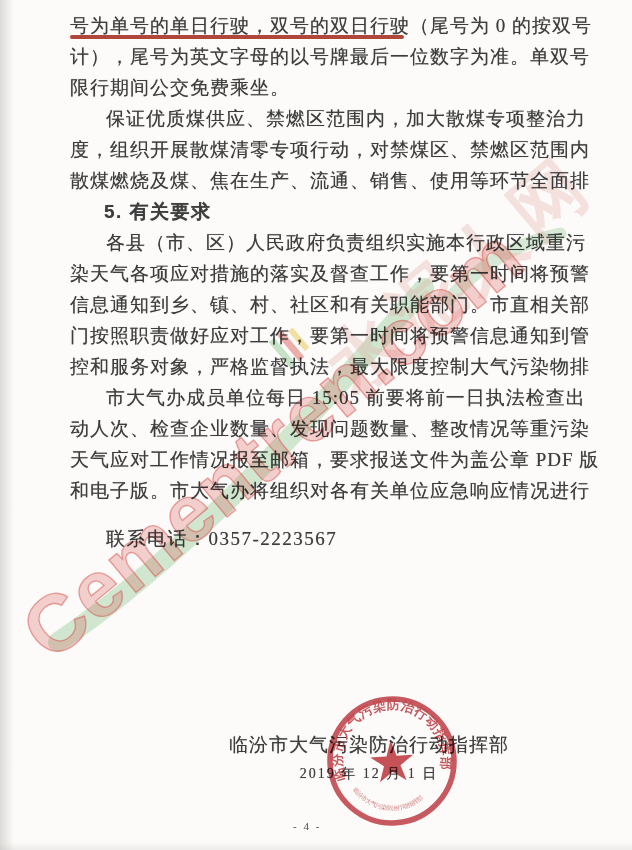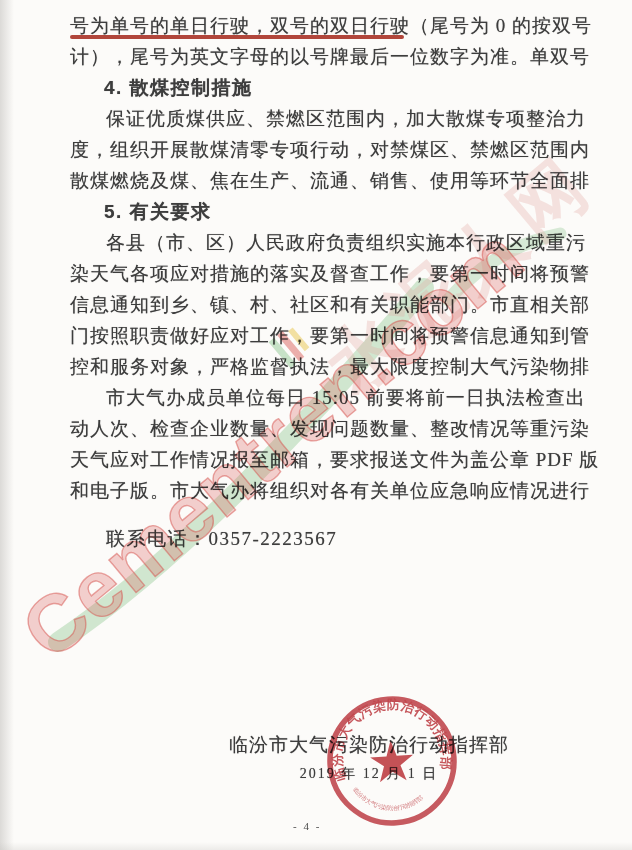--- a/index.html
+++ b/index.html
@@ -80,21 +80,21 @@
 <body>
 
 <div class="page">
 
   <div class="scan-edge"></div>
   <div class="scan-edge-bottom"></div>
 
   <div class="body-text" id="doc-lines">
       <div class="line">号为单号的单日行驶，双号的双日行驶（尾号为 0 的按双号</div>
       <div class="line">计），尾号为英文字母的以号牌最后一位数字为准。单双号</div>
-      <div class="line heading">4. 散煤控制措施</div>
+      <div class="line">限行期间公交免费乘坐。</div>
       <div class="line indent">保证优质煤供应、禁燃区范围内，加大散煤专项整治力</div>
       <div class="line">度，组织开展散煤清零专项行动，对禁煤区、禁燃区范围内</div>
       <div class="line">散煤燃烧及煤、焦在生产、流通、销售、使用等环节全面排</div>
       <div class="line heading">5. 有关要求</div>
       <div class="line indent">各县（市、区）人民政府负责组织实施本行政区域重污</div>
       <div class="line">染天气各项应对措施的落实及督查工作，要第一时间将预警</div>
       <div class="line">信息通知到乡、镇、村、社区和有关职能部门。市直相关部</div>
       <div class="line">门按照职责做好应对工作，要第一时间将预警信息通知到管</div>
       <div class="line">控和服务对象，严格监督执法，最大限度控制大气污染物排</div>
       <div class="line indent">市大气办成员单位每日 15:05 前要将前一日执法检查出</div>

